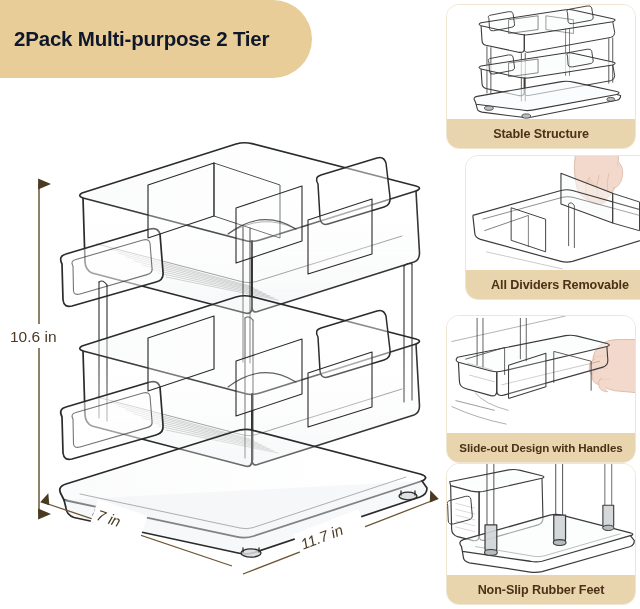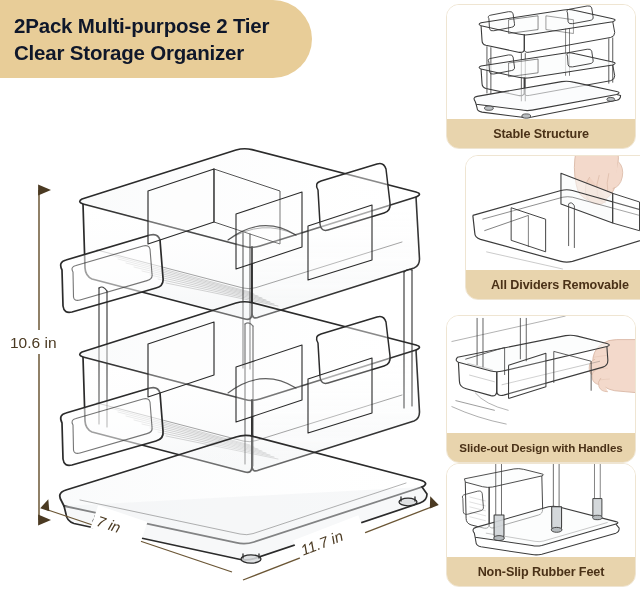--- a/index.html
+++ b/index.html
@@ -26,21 +26,21 @@
     color:#0f172a;
     font-size:20.5px;
     font-weight:bold;
     line-height:1.32;
     letter-spacing:-0.2px;
     white-space:nowrap;
   }
 
   
   .product-stage{
-    position:absolute;left:0;top:72px;
+    position:absolute;left:0;top:66px;
     width:448px;height:531px;
   }
   .product-svg{display:block;width:448px;height:531px;}
 
   
   .dim-text{
     font-family:"Liberation Sans", sans-serif;
     font-size:15.5px;
     fill:#4b3a22;
   }
@@ -80,28 +80,27 @@
     font-size:12.6px;
     font-weight:bold;
     display:flex;align-items:center;justify-content:center;
     letter-spacing:-0.1px;
     white-space:nowrap;
   }
   .card-label.sm{font-size:11.6px;}
   .card1{top:0;height:145px;}
   .card2{top:151px;height:145px;margin-left:19px;}
   .card3{top:305px;height:148px;margin-top:6px;}
-  .card4{top:459px;height:124px;}
+  .card4{top:459px;height:142px;}
 </style>
 </head>
 <body>
 
 <div class="title-banner">
   <div class="title-line">2Pack Multi-purpose 2 Tier</div>
-  <div class="title-line">Clear Storage Organizer</div>
 </div>
 
 <div class="product-stage">
   <svg class="product-svg" viewBox="0 0 448 531" xmlns="http://www.w3.org/2000/svg">
     <defs>
       <marker id="arrUp" markerWidth="9" markerHeight="9" refX="4.5" refY="8" orient="auto">
         <path d="M4.5 0 L8.2 8.6 L0.8 8.6 Z" fill="#4b3a22"></path>
       </marker>
       <marker id="arrDown" markerWidth="9" markerHeight="9" refX="4.5" refY="8" orient="auto">
         <path d="M4.5 0 L8.2 8.6 L0.8 8.6 Z" fill="#4b3a22"></path>

